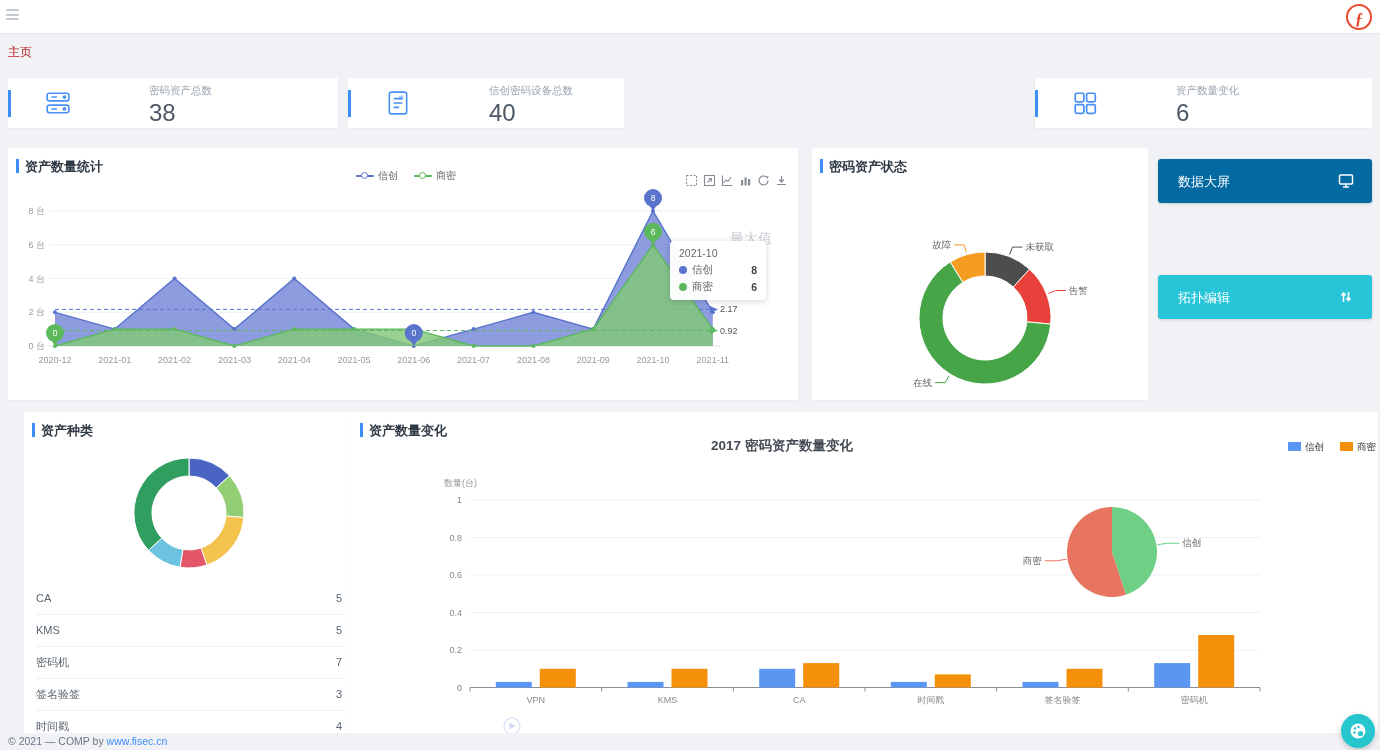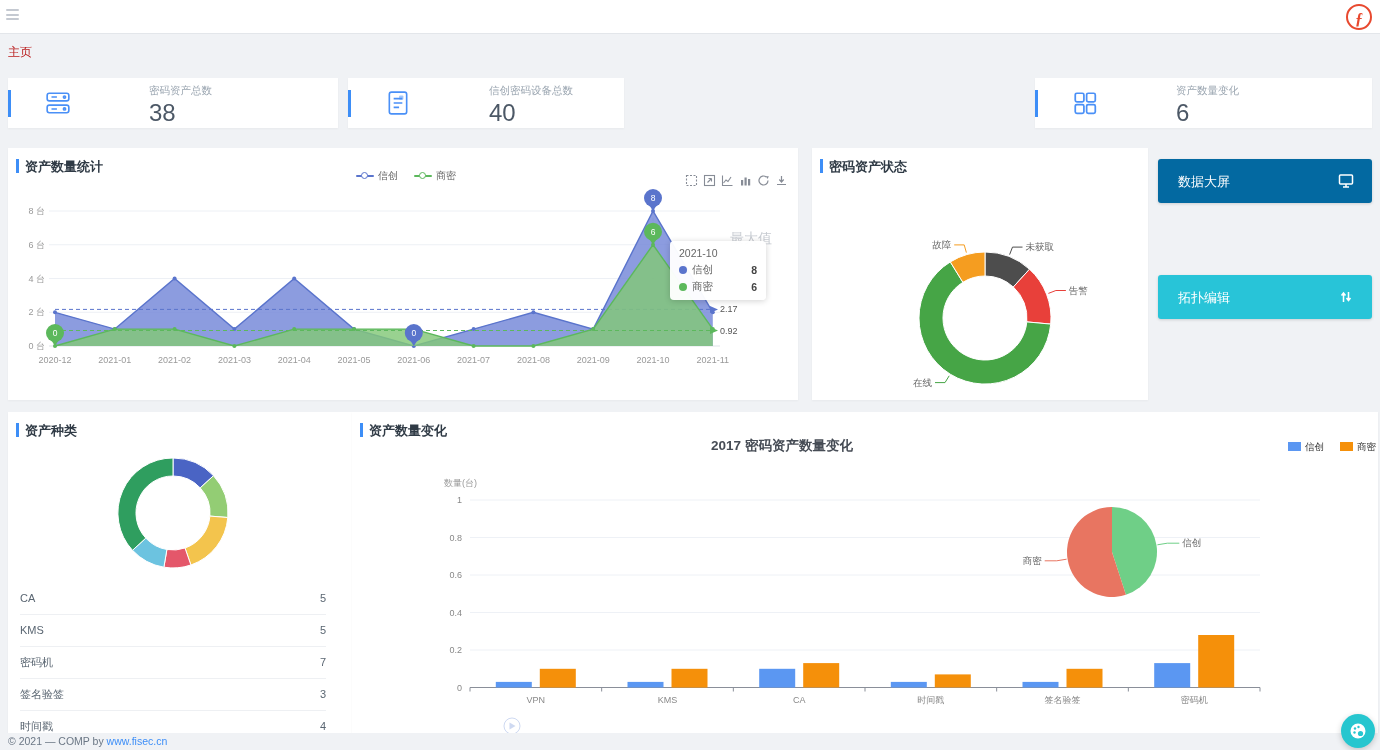--- a/index.html
+++ b/index.html
@@ -290,21 +290,21 @@
   </div>
   <div class="abtn" style="top:275px;background:#28c4d8">
     <span class="lbl">拓扑编辑</span>
     <span class="abtn-ic">
       <svg width="16" height="16" viewBox="0 0 16 16" fill="none" stroke="#fff" stroke-width="1.5">
           <path d="M5.5,13V4.5M3.5,6.5L5.5,4l2,2.5"></path>
           <path d="M10.5,3v8.5M8.5,9l2,2.5 2,-2.5"></path>
         </svg></span>
   </div>
 
-  <div class="panel" style="left:8px;top:412px;width:362px;height:333px">
+  <div class="panel" style="left:24px;top:412px;width:362px;height:333px">
     <div class="p-accent"></div>
     <div class="p-title">资产种类</div>
     <svg id="typesChart" width="330" height="137" style="position:absolute;left:0;top:34px">
         <path d="M165.0,12.0A55,55 0 0 1 205.5,29.7L192.2,41.9A37,37 0 0 0 165.0,30.0Z" fill="#4a64c4" stroke="#fff" stroke-width="1"></path>
         <path d="M205.5,29.7A55,55 0 0 1 219.8,71.5L201.9,70.1A37,37 0 0 0 192.2,41.9Z" fill="#93cd74" stroke="#fff" stroke-width="1"></path>
         <path d="M219.8,71.5A55,55 0 0 1 182.9,119.0L177.0,102.0A37,37 0 0 0 201.9,70.1Z" fill="#f3c44d" stroke="#fff" stroke-width="1"></path>
         <path d="M182.9,119.0A55,55 0 0 1 155.9,121.2L158.9,103.5A37,37 0 0 0 177.0,102.0Z" fill="#e4576a" stroke="#fff" stroke-width="1"></path>
         <path d="M155.9,121.2A55,55 0 0 1 124.5,104.3L137.8,92.1A37,37 0 0 0 158.9,103.5Z" fill="#6cc3e0" stroke="#fff" stroke-width="1"></path>
         <path d="M124.5,104.3A55,55 0 0 1 165.0,12.0L165.0,30.0A37,37 0 0 0 137.8,92.1Z" fill="#2f9e5f" stroke="#fff" stroke-width="1"></path>
       </svg>

